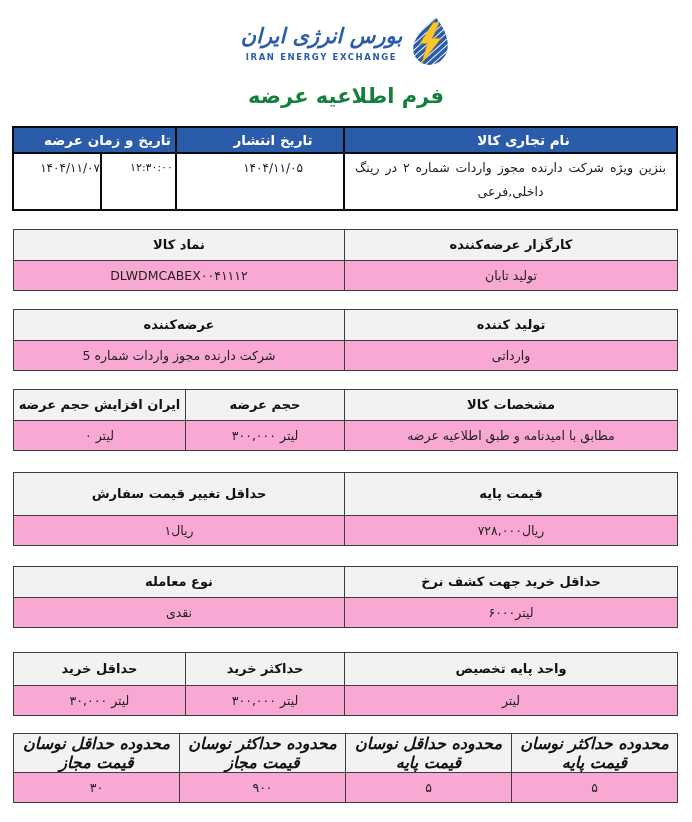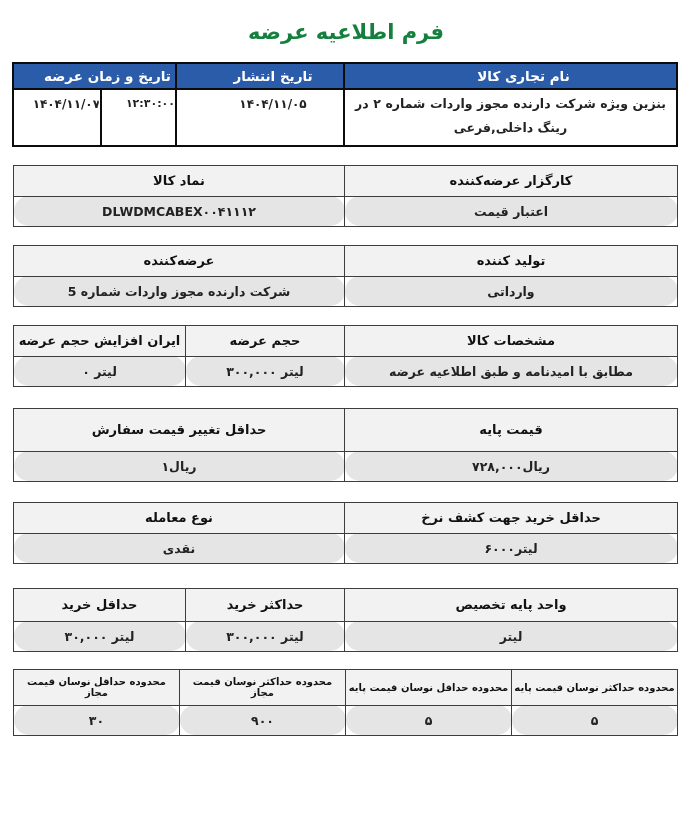--- a/index.html
+++ b/index.html
@@ -35,59 +35,75 @@
     color: #15803d; margin-top: 10px; margin-bottom: 18px;
   }
 
   
   table {
     width: 664px; border-collapse: collapse; table-layout: fixed;
     direction: rtl;
   }
   th, td { text-align: center; vertical-align: middle; overflow: hidden; }
   th { font-weight: bold; font-size: 13px; }
-  td { font-size: 12.5px; font-weight: 700; color: #222; border-radius: 15px; }
+  td { font-size: 12.5px; font-weight: 400; color: #222; }
 
   
   .t1 { margin-bottom: 18px; }
   .t1 th, .t1 td { border: 2px solid #0c0c0c; padding-left: 26px; }
   .t1 th {
     background: #2a5caa; color: #ffffff; height: 26px; font-size: 13.5px;
   }
   .t1 td { height: 52px; vertical-align: top; padding-top: 7px; font-size: 12px; }
   .t1 td.trade-name {
     vertical-align: middle; padding: 2px 10px 4px 10px;
     text-align: justify; text-align-last: center; line-height: 1.95;
     font-size: 12.5px;
   }
   .t1 td.time-cell { font-size: 11px; }
 
   
   .tg { margin-bottom: 18px; }
   .tg th, .tg td { border: 1px solid #3d3d3d; }
   .tg th { background: #f2f2f2; color: #111; height: 31px; }
-  .tg td { background: #e5e5e5; height: 30px; }
+  .tg td { background: #f9a8d4; height: 30px; }
 
   .t4 { margin-bottom: 21px; }
   .t5 th { height: 43px; }
   .t5 { margin-bottom: 20px; }
   .t6 { margin-bottom: 24px; }
   .t7 th { height: 33px; }
   .t7 { margin-bottom: 17px; }
-  .t8 th { height: 36px; font-size: 10px; padding: 0 1px; }
+  .t8 th { height: 36px; font-size: 16px; padding: 0 1px; font-style: italic; }
   .t8 td { height: 30px; }
   .t8 { margin-bottom: 0; }
 
   .ltr { direction: ltr; unicode-bidi: embed; }
 </style>
 </head>
 <body>
 
 <div class="page">
 
+  <div class="logo-row">
+    <div class="logo-text">
+      <div class="logo-fa">بورس انرژی ایران</div>
+      <div class="logo-en">IRAN ENERGY EXCHANGE</div>
+    </div>
+    <svg class="emblem" viewBox="0 0 100 126" aria-hidden="true">
+      <defs>
+        <pattern id="stripes" patternUnits="userSpaceOnUse" width="11" height="11" patternTransform="rotate(48)">
+          <rect width="11" height="11" fill="#2a5caa"></rect>
+          <line x1="0" y1="0" x2="0" y2="11" stroke="#ffffff" stroke-width="4.5"></line>
+        </pattern>
+      </defs>
+      <path d="M64 2 C 92 36 102 74 82 99 C 64 122 30 120 15 96 C 0 70 18 38 64 2 Z" fill="url(#stripes)"></path>
+      <polygon points="58,14 26,64 44,64 30,112 76,52 55,52 72,14" fill="#fcc52d" stroke="#d79d00" stroke-width="1.5"></polygon>
+    </svg>
+  </div>
 
   <div class="page-title">فرم اطلاعیه عرضه</div>
 
   <table class="t1">
     <colgroup>
         <col style="width:333px">
         <col style="width:168px">
         <col style="width:75px">
         <col style="width:88px">
       </colgroup>
@@ -110,21 +126,21 @@
     <colgroup>
         <col style="width:333px">
         <col style="width:331px">
       </colgroup>
     <tbody>
         <tr>
       <th>کارگزار عرضه‌کننده</th>
       <th>نماد کالا</th>
     </tr>
     <tr>
-      <td>اعتبار قیمت</td>
+      <td>تولید تابان</td>
       <td class="ltr">DLWDMCABEX۰۰۴۱۱۱۲</td>
     </tr>
   </tbody>
     </table>
 
   <table class="tg">
     <colgroup>
         <col style="width:333px">
         <col style="width:331px">
       </colgroup>

